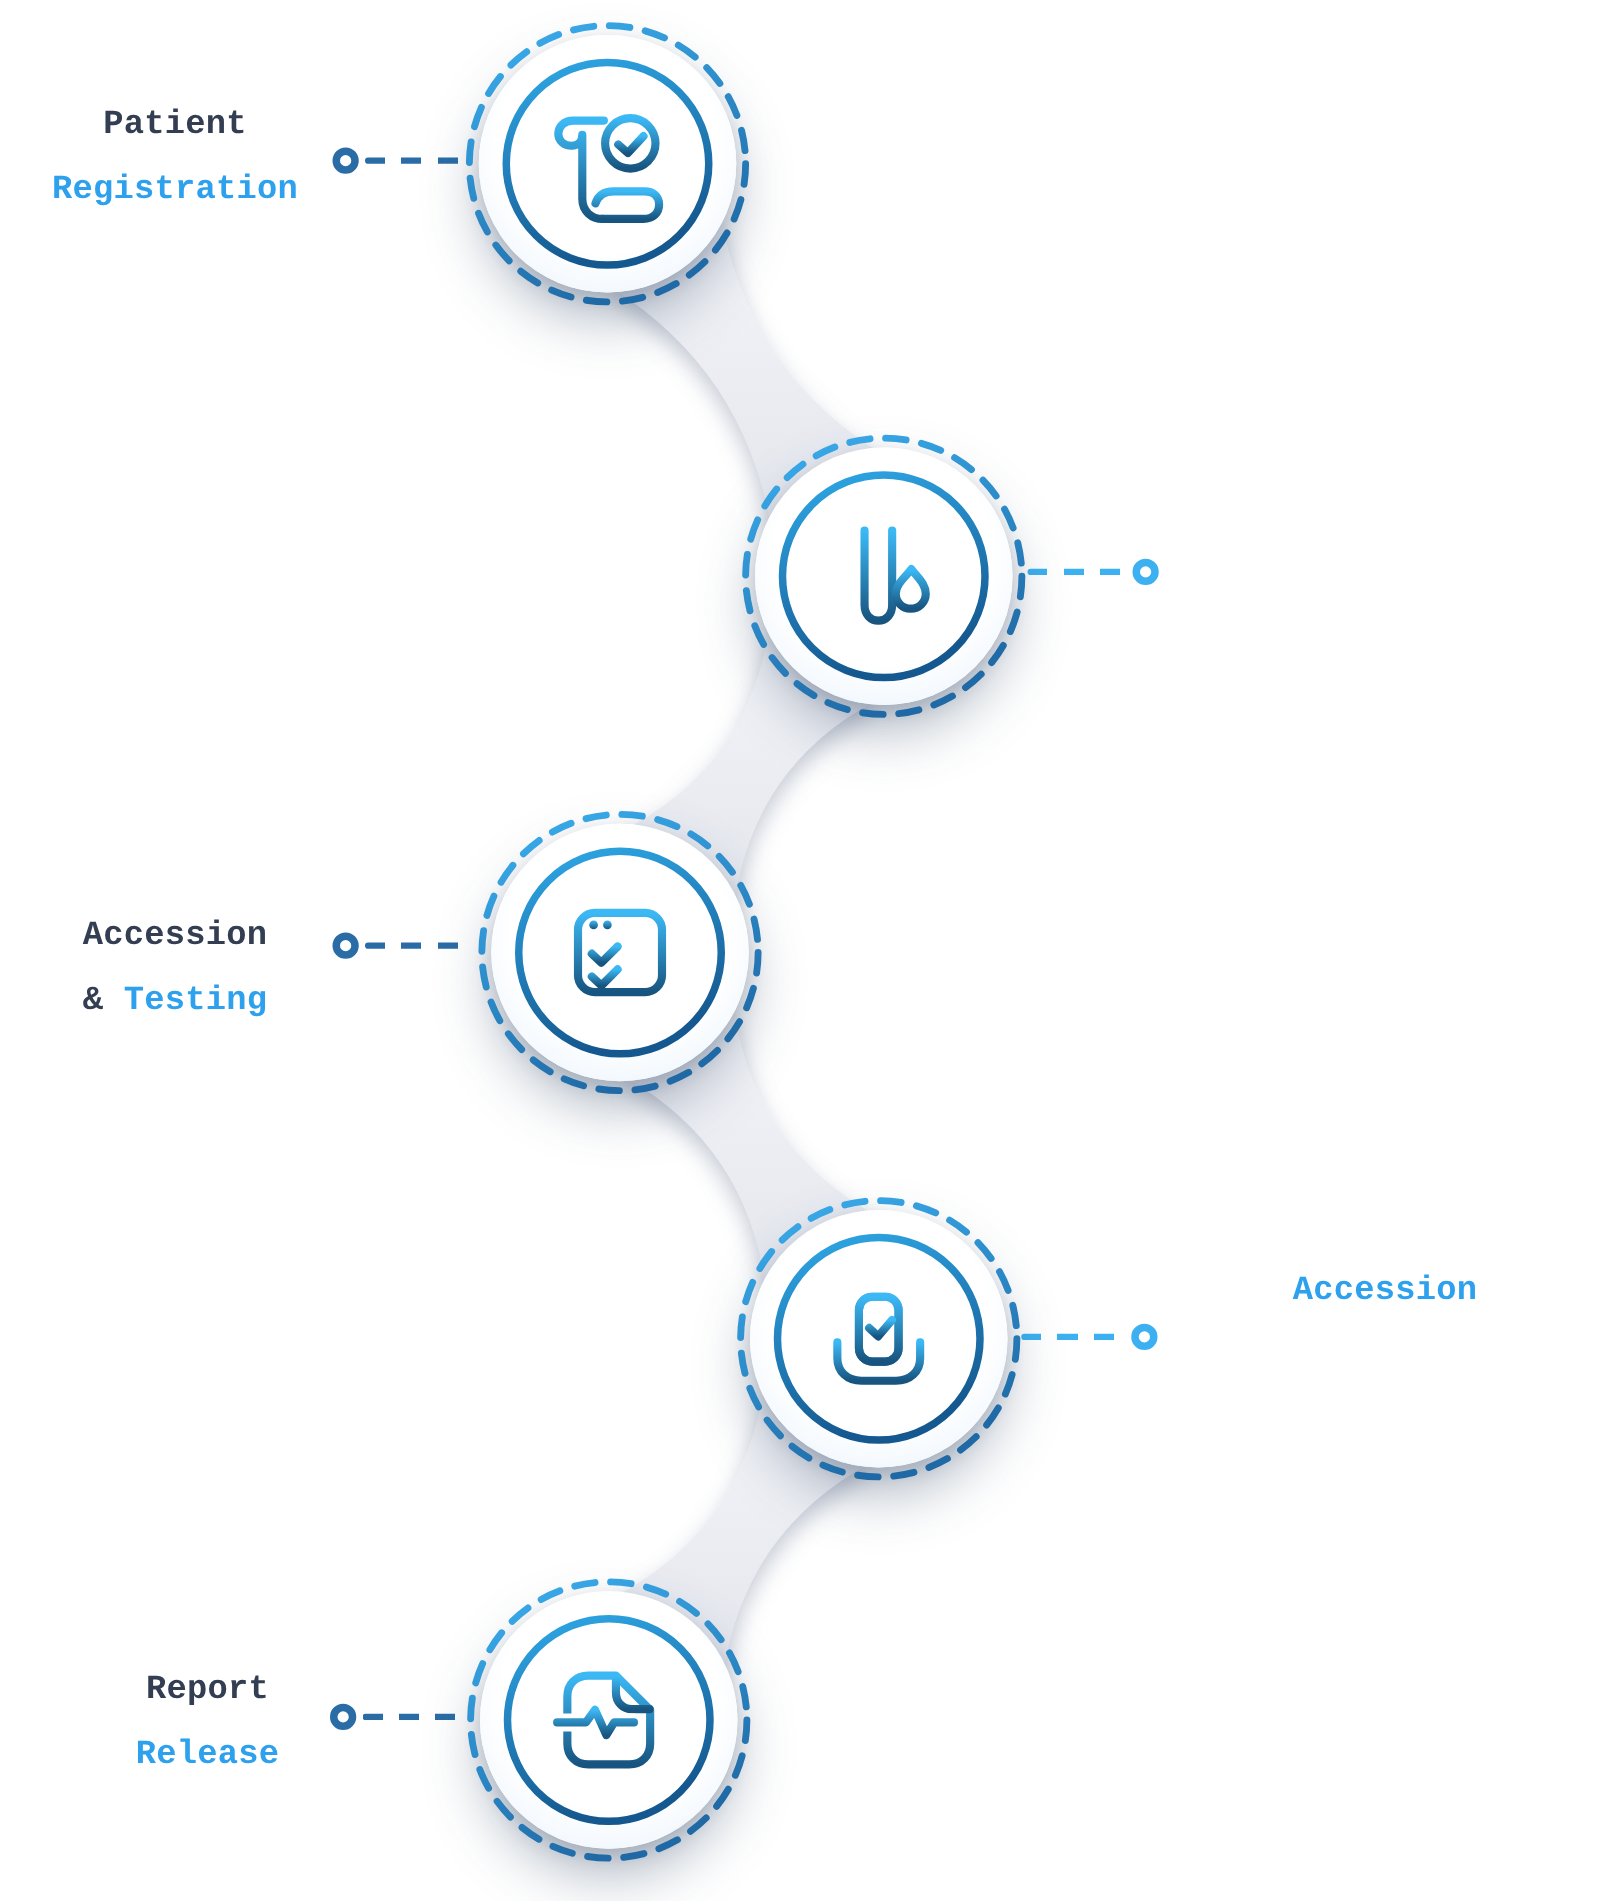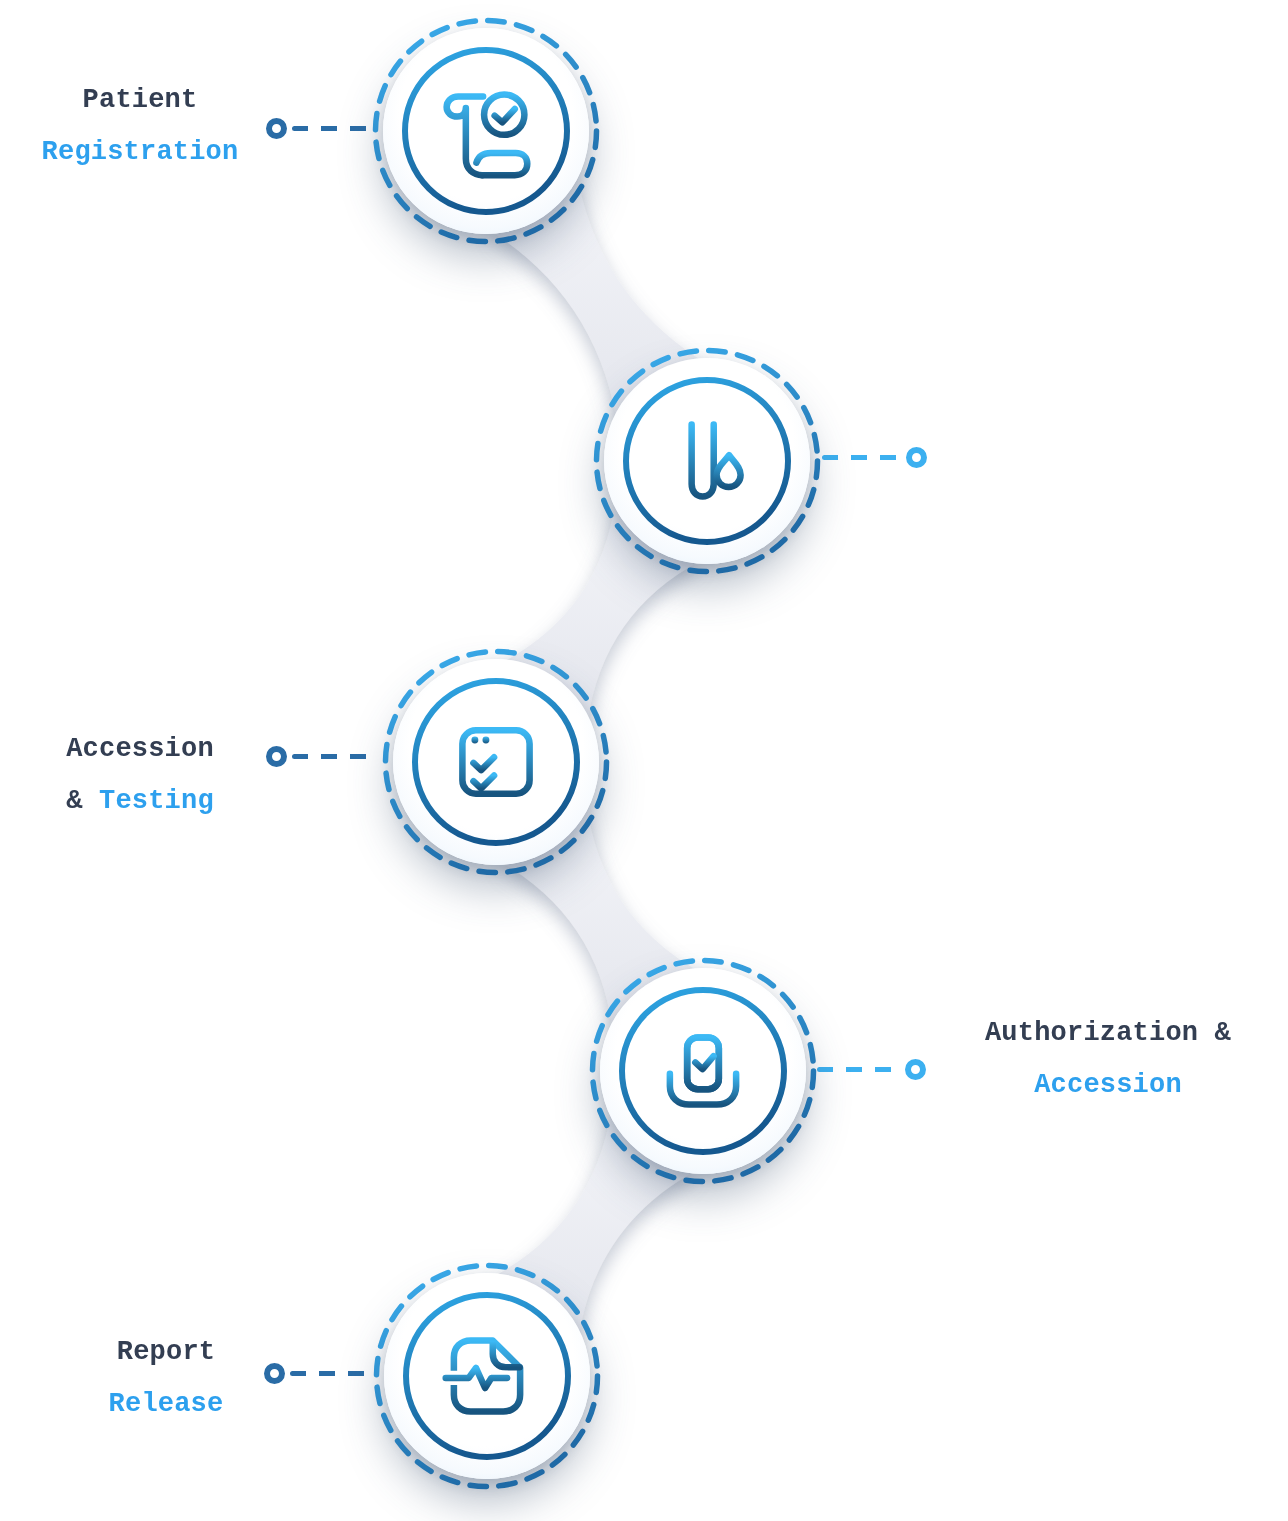--- a/index.html
+++ b/index.html
@@ -90,21 +90,20 @@
   <span class="dot light" style="left:906px;top:447px;"></span>
 
   <div class="label" style="left:10px;top:691px;width:260px;margin-top:32px;">
     <div><span class="t-dark">Accession</span><span class="t-accent"></span></div>
     <div><span class="t-dark">&amp; </span><span class="t-accent">Testing</span></div>
   </div>
   <span class="dot dark" style="left:266px;top:746px;"></span>
   <div class="dash-line dark" style="left:292px;top:754px;width:86px;"></div>
 
   <div class="label" style="left:948px;top:1007px;width:320px;">
-    <div><span class="t-dark">Authorization &amp;</span><span class="t-accent"></span></div>
     <div><span class="t-dark"></span><span class="t-accent">Accession</span></div>
   </div>
   <div class="dash-line light" style="left:817px;top:1067px;width:82px;"></div>
   <span class="dot light" style="left:905px;top:1059px;"></span>
 
   <div class="label" style="left:36px;top:1326px;width:260px;">
     <div><span class="t-dark">Report</span><span class="t-accent"></span></div>
     <div><span class="t-dark"></span><span class="t-accent">Release</span></div>
   </div>
   <span class="dot dark" style="left:264px;top:1363px;"></span>

